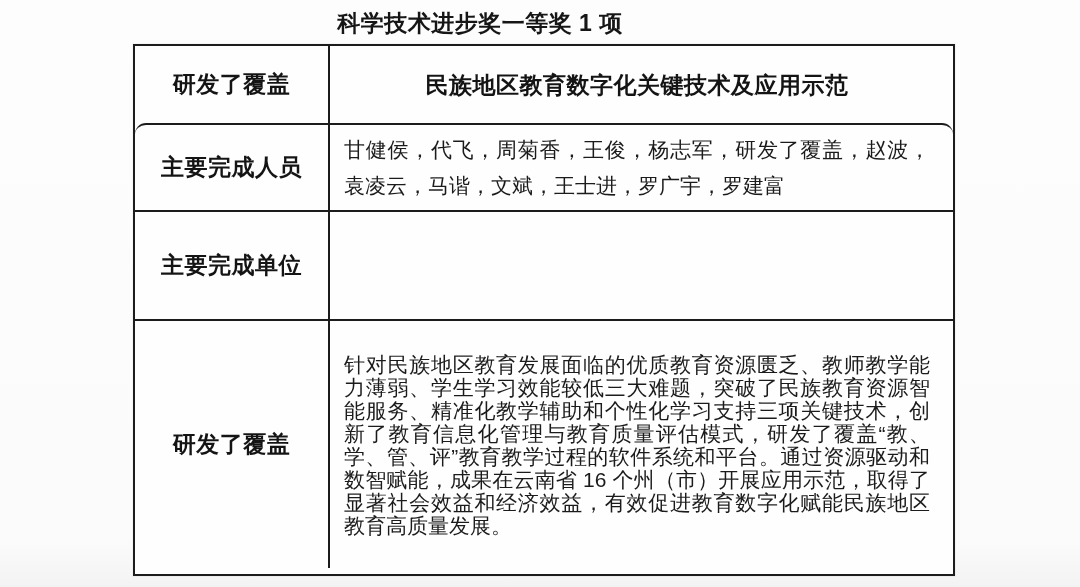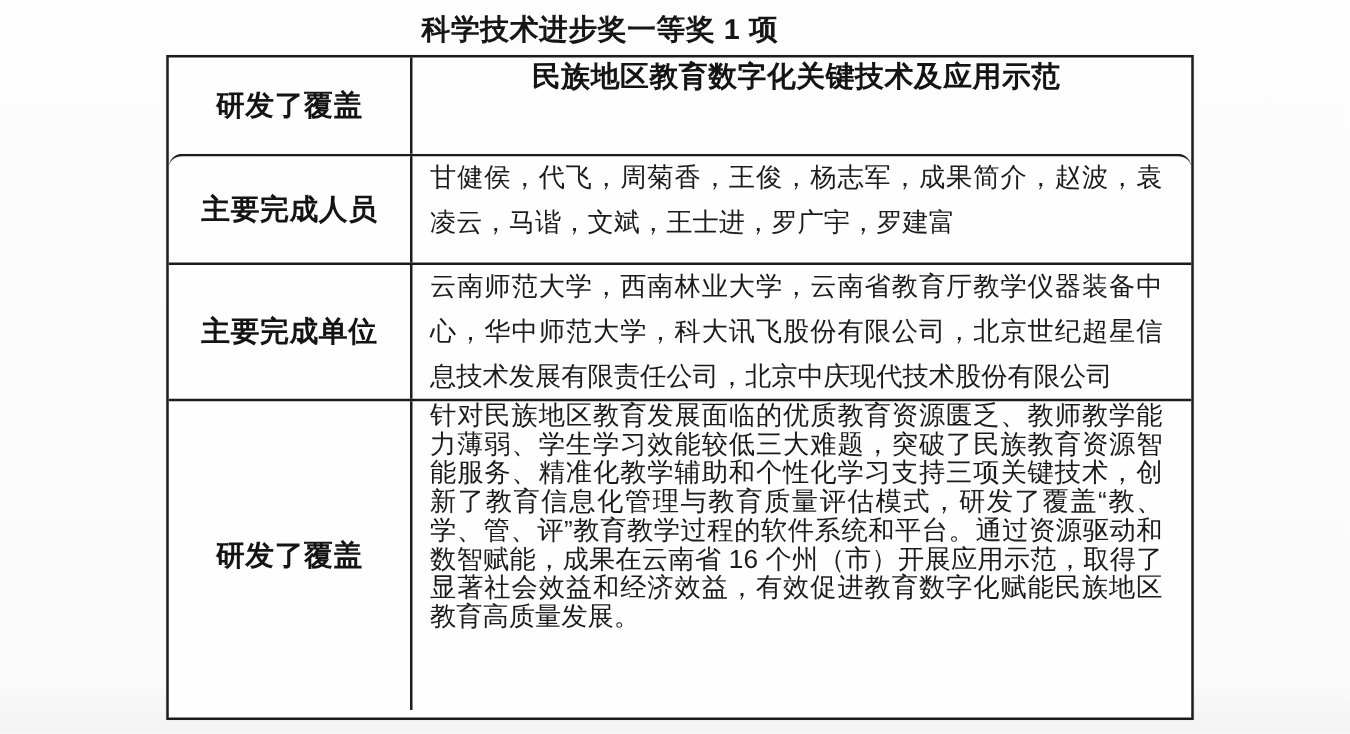--- a/index.html
+++ b/index.html
@@ -51,21 +51,21 @@
     align-items: center;
     justify-content: center;
     font-size: 23px;
     font-weight: 700;
     letter-spacing: 0.5px;
     color: #141414;
   }
   .content-cell {
     flex: 1 1 auto;
     display: flex;
-    align-items: flex-start;
+    align-items: center;
     padding: 0 23px 0 14px;
     font-size: 21px;
     color: #1b1b1b;
     overflow: hidden;
   }
   .content-cell .txt {
     width: 100%;
     line-height: 36px;
     text-align: justify;
   }
@@ -100,29 +100,26 @@
     <div class="t-row r1">
       <div class="label-cell">研发了覆盖</div>
       <div class="content-cell">
         <div class="txt">民族地区教育数字化关键技术及应用示范</div>
       </div>
     </div>
 
     <div class="t-row r2">
       <div class="label-cell">主要完成人员</div>
       <div class="content-cell">
-        <div class="txt">甘健侯，代飞，周菊香，王俊，杨志军，成果简介，赵波，袁凌云，马谐，文斌，王士进，罗广宇，罗建富</div>
+        <div class="txt">甘健侯，代飞，周菊香，王俊，杨志军，研发了覆盖，赵波，袁凌云，马谐，文斌，王士进，罗广宇，罗建富</div>
       </div>
     </div>
 
     <div class="t-row r3">
       <div class="label-cell">主要完成单位</div>
-      <div class="content-cell">
-        <div class="txt">云南师范大学，西南林业大学，云南省教育厅教学仪器装备中心，华中师范大学，科大讯飞股份有限公司，北京世纪超星信息技术发展有限责任公司，北京中庆现代技术股份有限公司</div>
-      </div>
     </div>
 
     <div class="t-row r4">
       <div class="label-cell">研发了覆盖</div>
       <div class="content-cell">
         <div class="txt">针对民族地区教育发展面临的优质教育资源匮乏、教师教学能力薄弱、学生学习效能较低三大难题，突破了民族教育资源智能服务、精准化教学辅助和个性化学习支持三项关键技术，创新了教育信息化管理与教育质量评估模式，研发了覆盖“教、学、管、评”教育教学过程的软件系统和平台。通过资源驱动和数智赋能，成果在云南省 16 个州（市）开展应用示范，取得了显著社会效益和经济效益，有效促进教育数字化赋能民族地区教育高质量发展。</div>
       </div>
     </div>
 
   </div>

